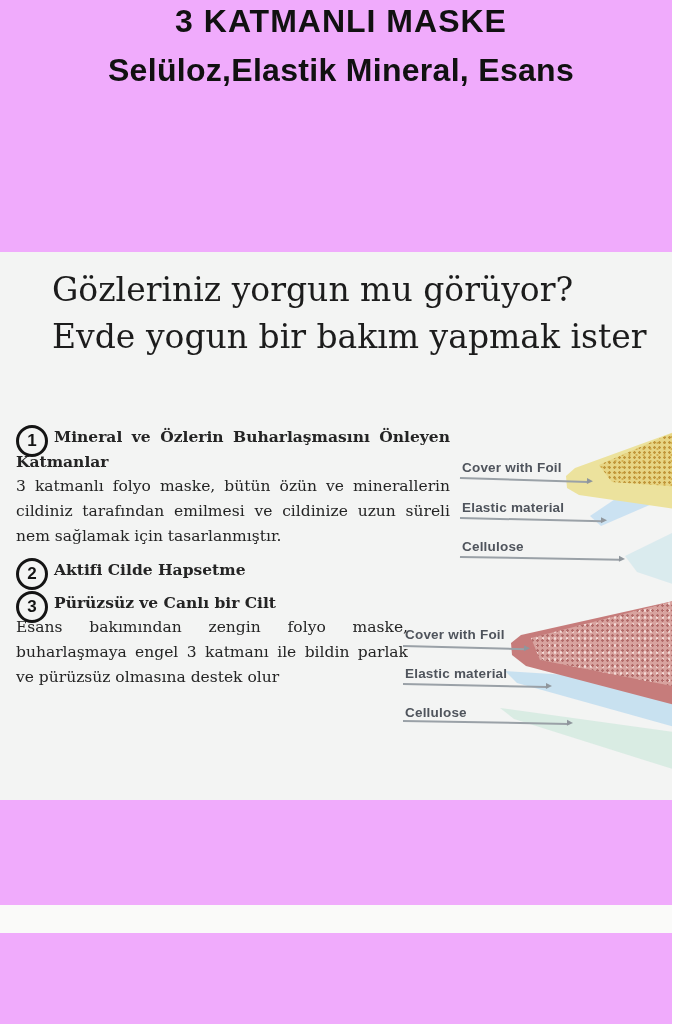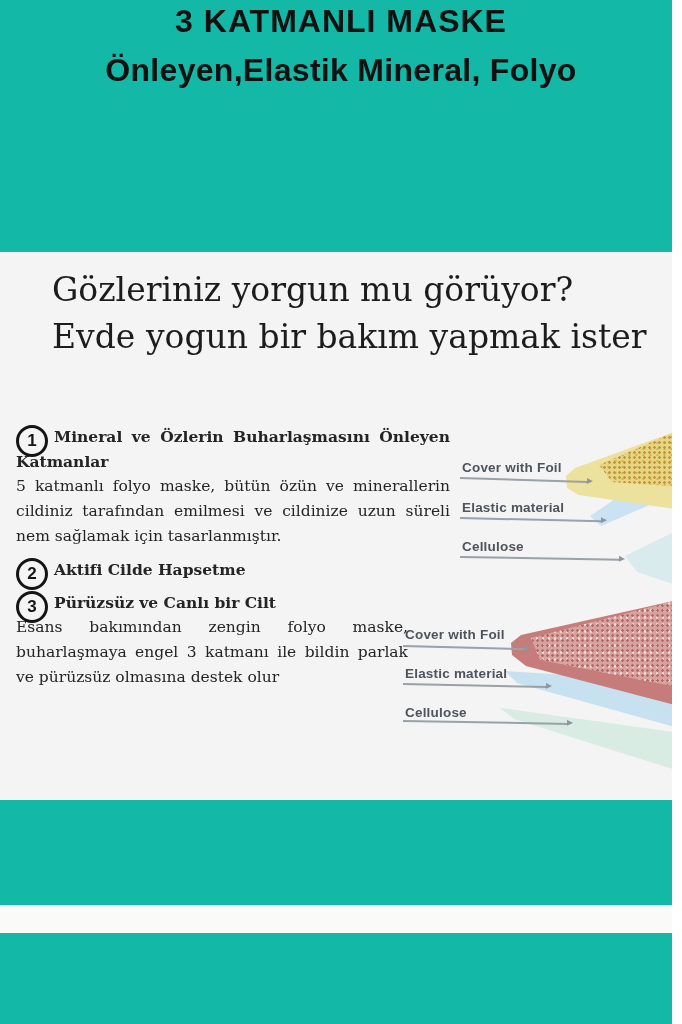--- a/index.html
+++ b/index.html
@@ -1,16 +1,16 @@
 <!DOCTYPE html>
 <html lang="tr"><head>
 <meta charset="utf-8">
 <style>
   html,body{margin:0;padding:0;background:#ffffff;}
-  .stage{position:relative;width:672px;height:1024px;overflow:hidden;background:#14b8a6;
+  .stage{position:relative;width:672px;height:1024px;overflow:hidden;background:#f0abfc;
          font-family:"Liberation Sans",sans-serif;}
   
   .h-top{position:absolute;left:0;width:682px;text-align:center;color:#111111;
          font-weight:700;font-family:"Liberation Sans",sans-serif;}
   .h1{top:3px;font-size:32px;letter-spacing:1px;}
   .h2{top:52px;font-size:32px;letter-spacing:.3px;}
   .h3{top:127px;font-size:29px;letter-spacing:1px;}
   
   .panel{position:absolute;left:0;top:252px;width:682px;height:548px;background:#f3f4f3;}
   .faint-band{position:absolute;left:0;top:905px;width:682px;height:28px;background:#fafaf9;}
@@ -53,35 +53,35 @@
   .pline{position:absolute;height:1.5px;background:#9aa1a7;transform-origin:left center;}
   .ah{position:absolute;right:-5px;top:-2.6px;width:0;height:0;
       border-left:6px solid #8f969c;border-top:3.5px solid transparent;border-bottom:3.5px solid transparent;}
 </style>
 </head>
 <body>
 
 <div class="stage">
 
   <div class="h-top h1">3 KATMANLI MASKE</div>
-  <div class="h-top h2">Önleyen,Elastik Mineral, Folyo</div>
+  <div class="h-top h2">Selüloz,Elastik Mineral, Esans</div>
 
   <div class="panel"></div>
   <div class="faint-band"></div>
 
   <div class="headline">
     <div>Gözleriniz yorgun mu görüyor?</div>
     <div>Evde yogun bir bakım yapmak ister</div>
   </div>
 
   <div class="col">
     <div class="section s1">
       <div class="numc">1</div>
       <p class="sec-title">Mineral ve Özlerin Buharlaşmasını Önleyen Katmanlar</p>
-      <p class="sec-body">5 katmanlı folyo maske, bütün özün ve minerallerin cildiniz tarafından emilmesi ve cildinize uzun süreli nem sağlamak için tasarlanmıştır.</p>
+      <p class="sec-body">3 katmanlı folyo maske, bütün özün ve minerallerin cildiniz tarafından emilmesi ve cildinize uzun süreli nem sağlamak için tasarlanmıştır.</p>
     </div>
     <div class="section s2">
       <div class="numc">2</div>
       <p class="sec-title">Aktifi Cilde Hapsetme</p>
     </div>
     <div class="section s3">
       <div class="numc">3</div>
       <p class="sec-title">Pürüzsüz ve Canlı bir Cilt</p>
       <p class="sec-body">Esans bakımından zengin folyo maske, buharlaşmaya engel 3 katmanı ile bildin parlak ve pürüzsüz olmasına destek olur</p>
     </div>

